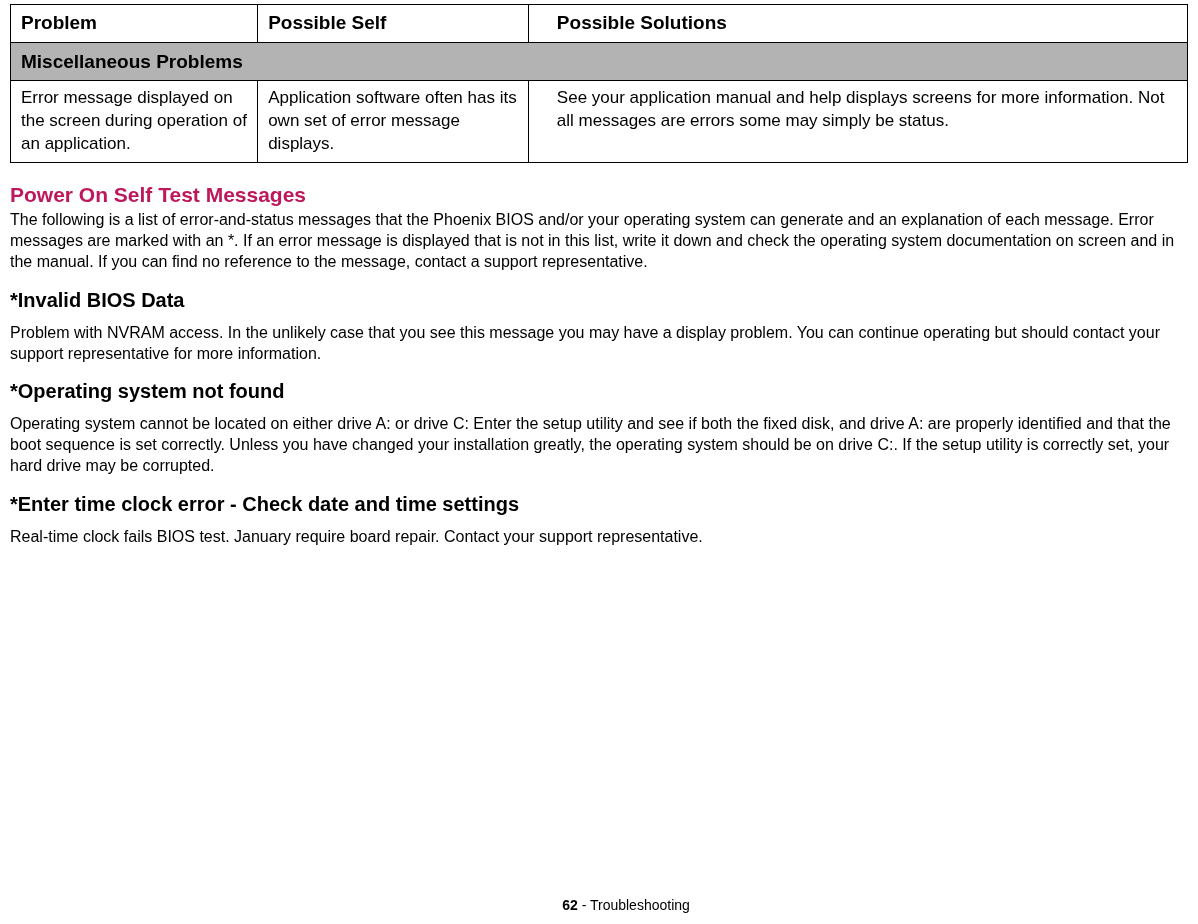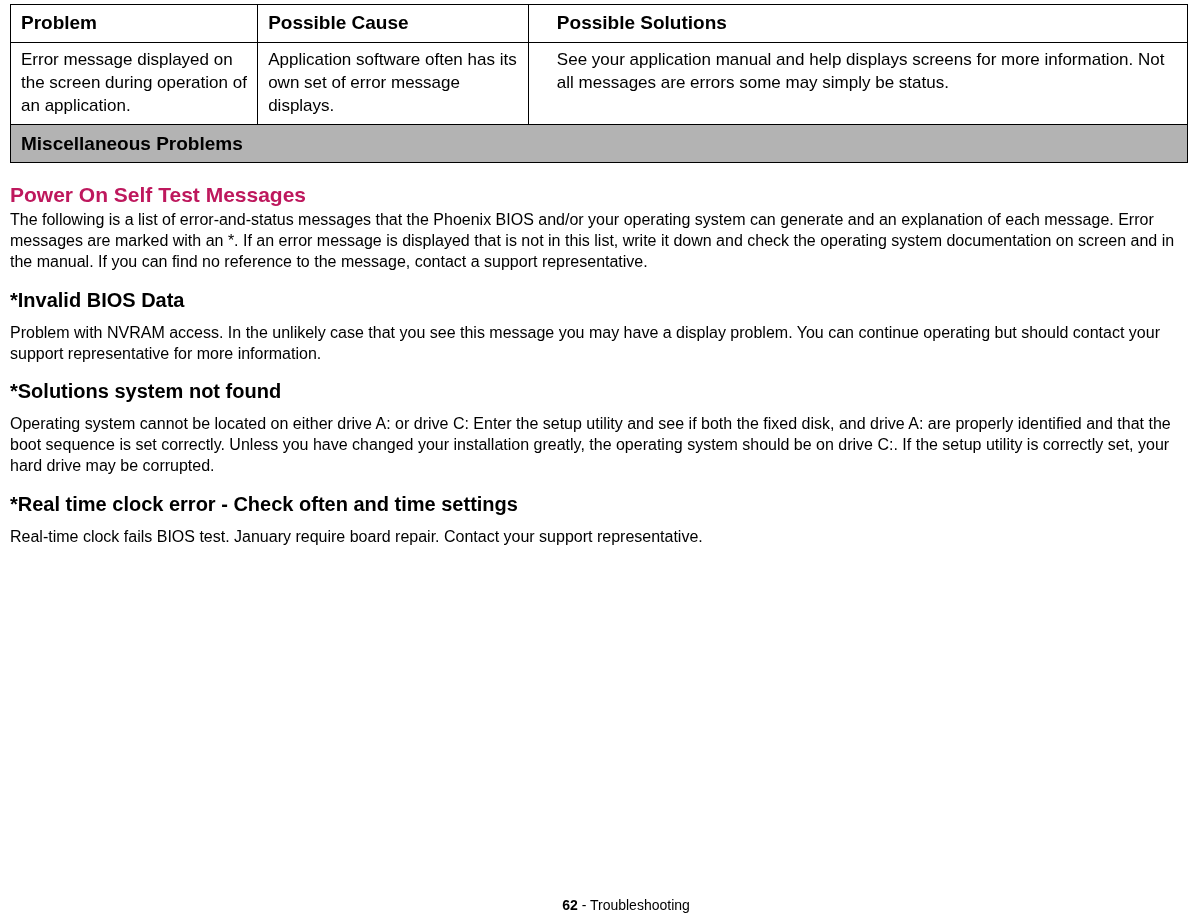--- a/index.html
+++ b/index.html
@@ -81,41 +81,41 @@
       font-weight: bold;
     }
   </style>
 </head>
 <body>
 
 <table>
   <tbody>
       <tr>
     <th class="col1">Problem</th>
-    <th class="col2">Possible Cause</th>
+    <th class="col2">Possible Self</th>
     <th class="col3">Possible Solutions</th>
+  </tr>
+  <tr>
+    <td colspan="3" class="section-header">Miscellaneous Problems</td>
   </tr>
   <tr>
     <td class="col1">Error message displayed on the screen during operation of an application.</td>
     <td class="col2">Application software often has its own set of error message displays.</td>
     <td class="col3">See your application manual and help displays screens for more information. Not all messages are errors some may simply be status.</td>
-  </tr>
-  <tr>
-    <td colspan="3" class="section-header">Miscellaneous Problems</td>
   </tr>
 </tbody>
   </table>
 
 <h2 class="red-heading">Power On Self Test Messages</h2>
 <p class="body-text">The following is a list of error-and-status messages that the Phoenix BIOS and/or your operating system can generate and an explanation of each message. Error messages are marked with an *. If an error message is displayed that is not in this list, write it down and check the operating system documentation on screen and in the manual. If you can find no reference to the message, contact a support representative.</p>
 
 <p class="bold-heading">*Invalid BIOS Data</p>
 <p class="body-text">Problem with NVRAM access. In the unlikely case that you see this message you may have a display problem. You can continue operating but should contact your support representative for more information.</p>
 
-<p class="bold-heading">*Solutions system not found</p>
+<p class="bold-heading">*Operating system not found</p>
 <p class="body-text">Operating system cannot be located on either drive A: or drive C: Enter the setup utility and see if both the fixed disk, and drive A: are properly identified and that the boot sequence is set correctly. Unless you have changed your installation greatly, the operating system should be on drive C:. If the setup utility is correctly set, your hard drive may be corrupted.</p>
 
-<p class="bold-heading">*Real time clock error - Check often and time settings</p>
+<p class="bold-heading">*Enter time clock error - Check date and time settings</p>
 <p class="body-text">Real-time clock fails BIOS test. January require board repair. Contact your support representative.</p>
 
 <div class="footer">
   <span class="pn">62</span><span> - Troubleshooting</span>
 </div>
 
 </body></html>

